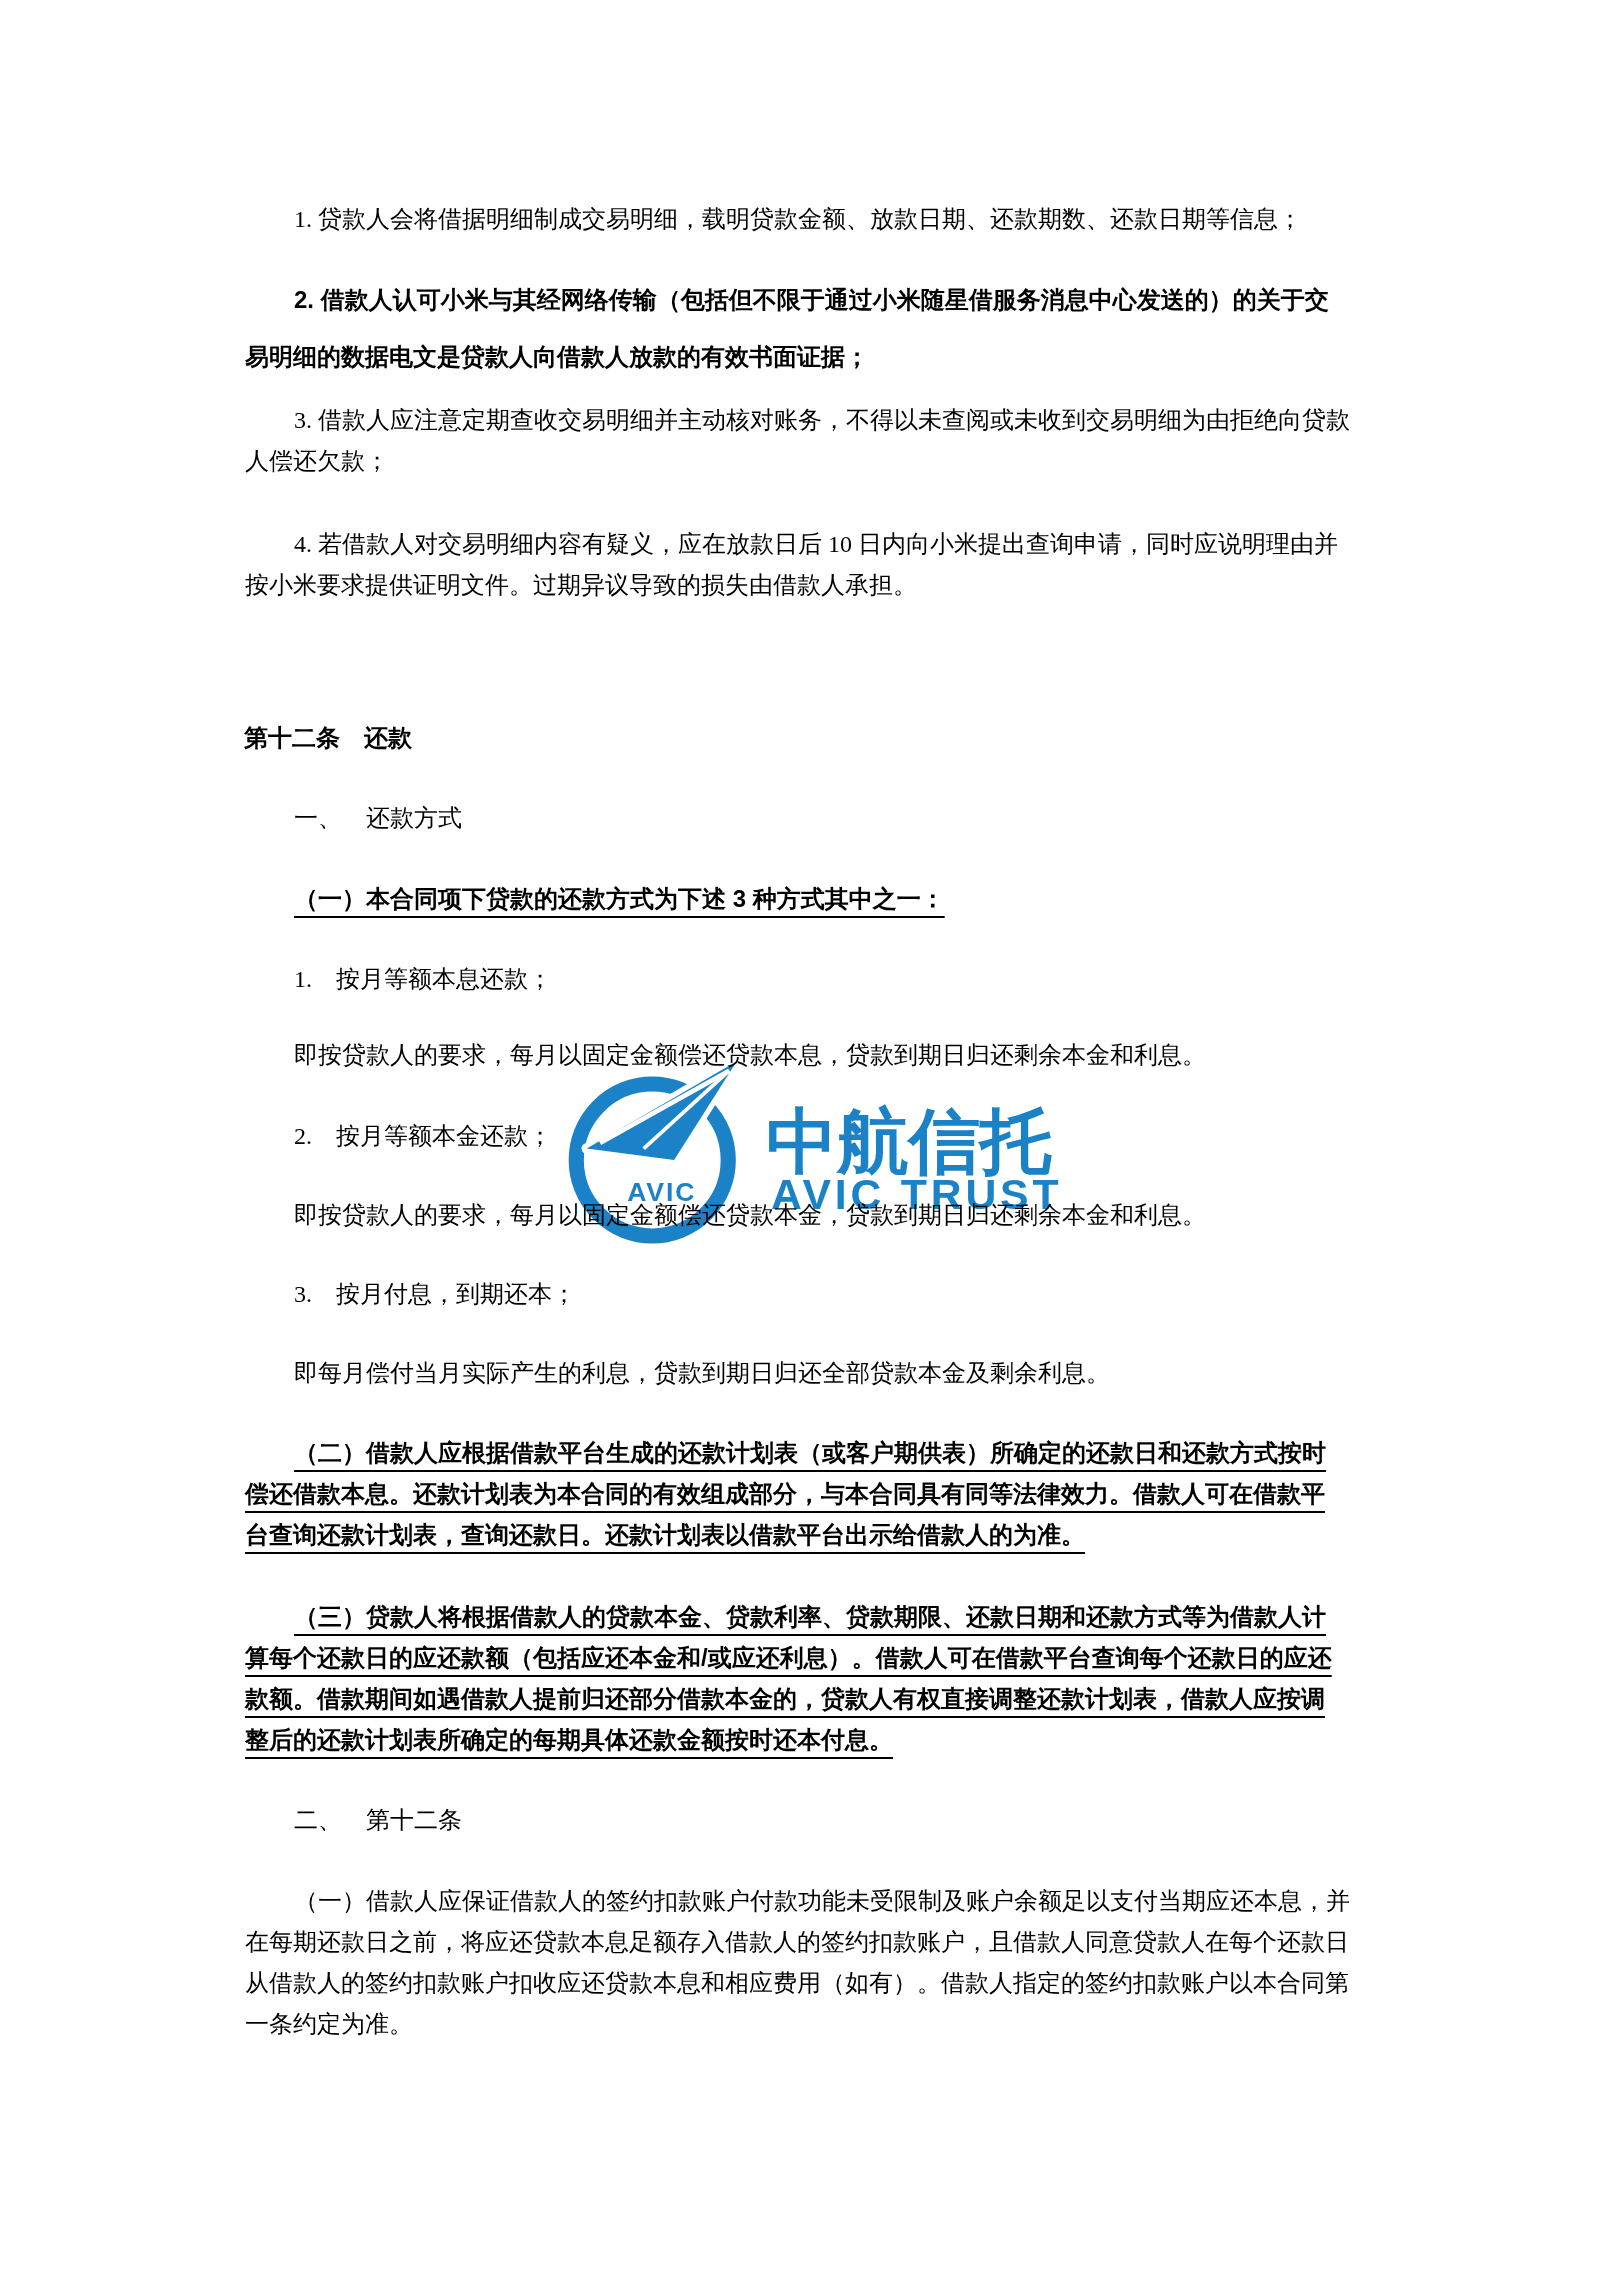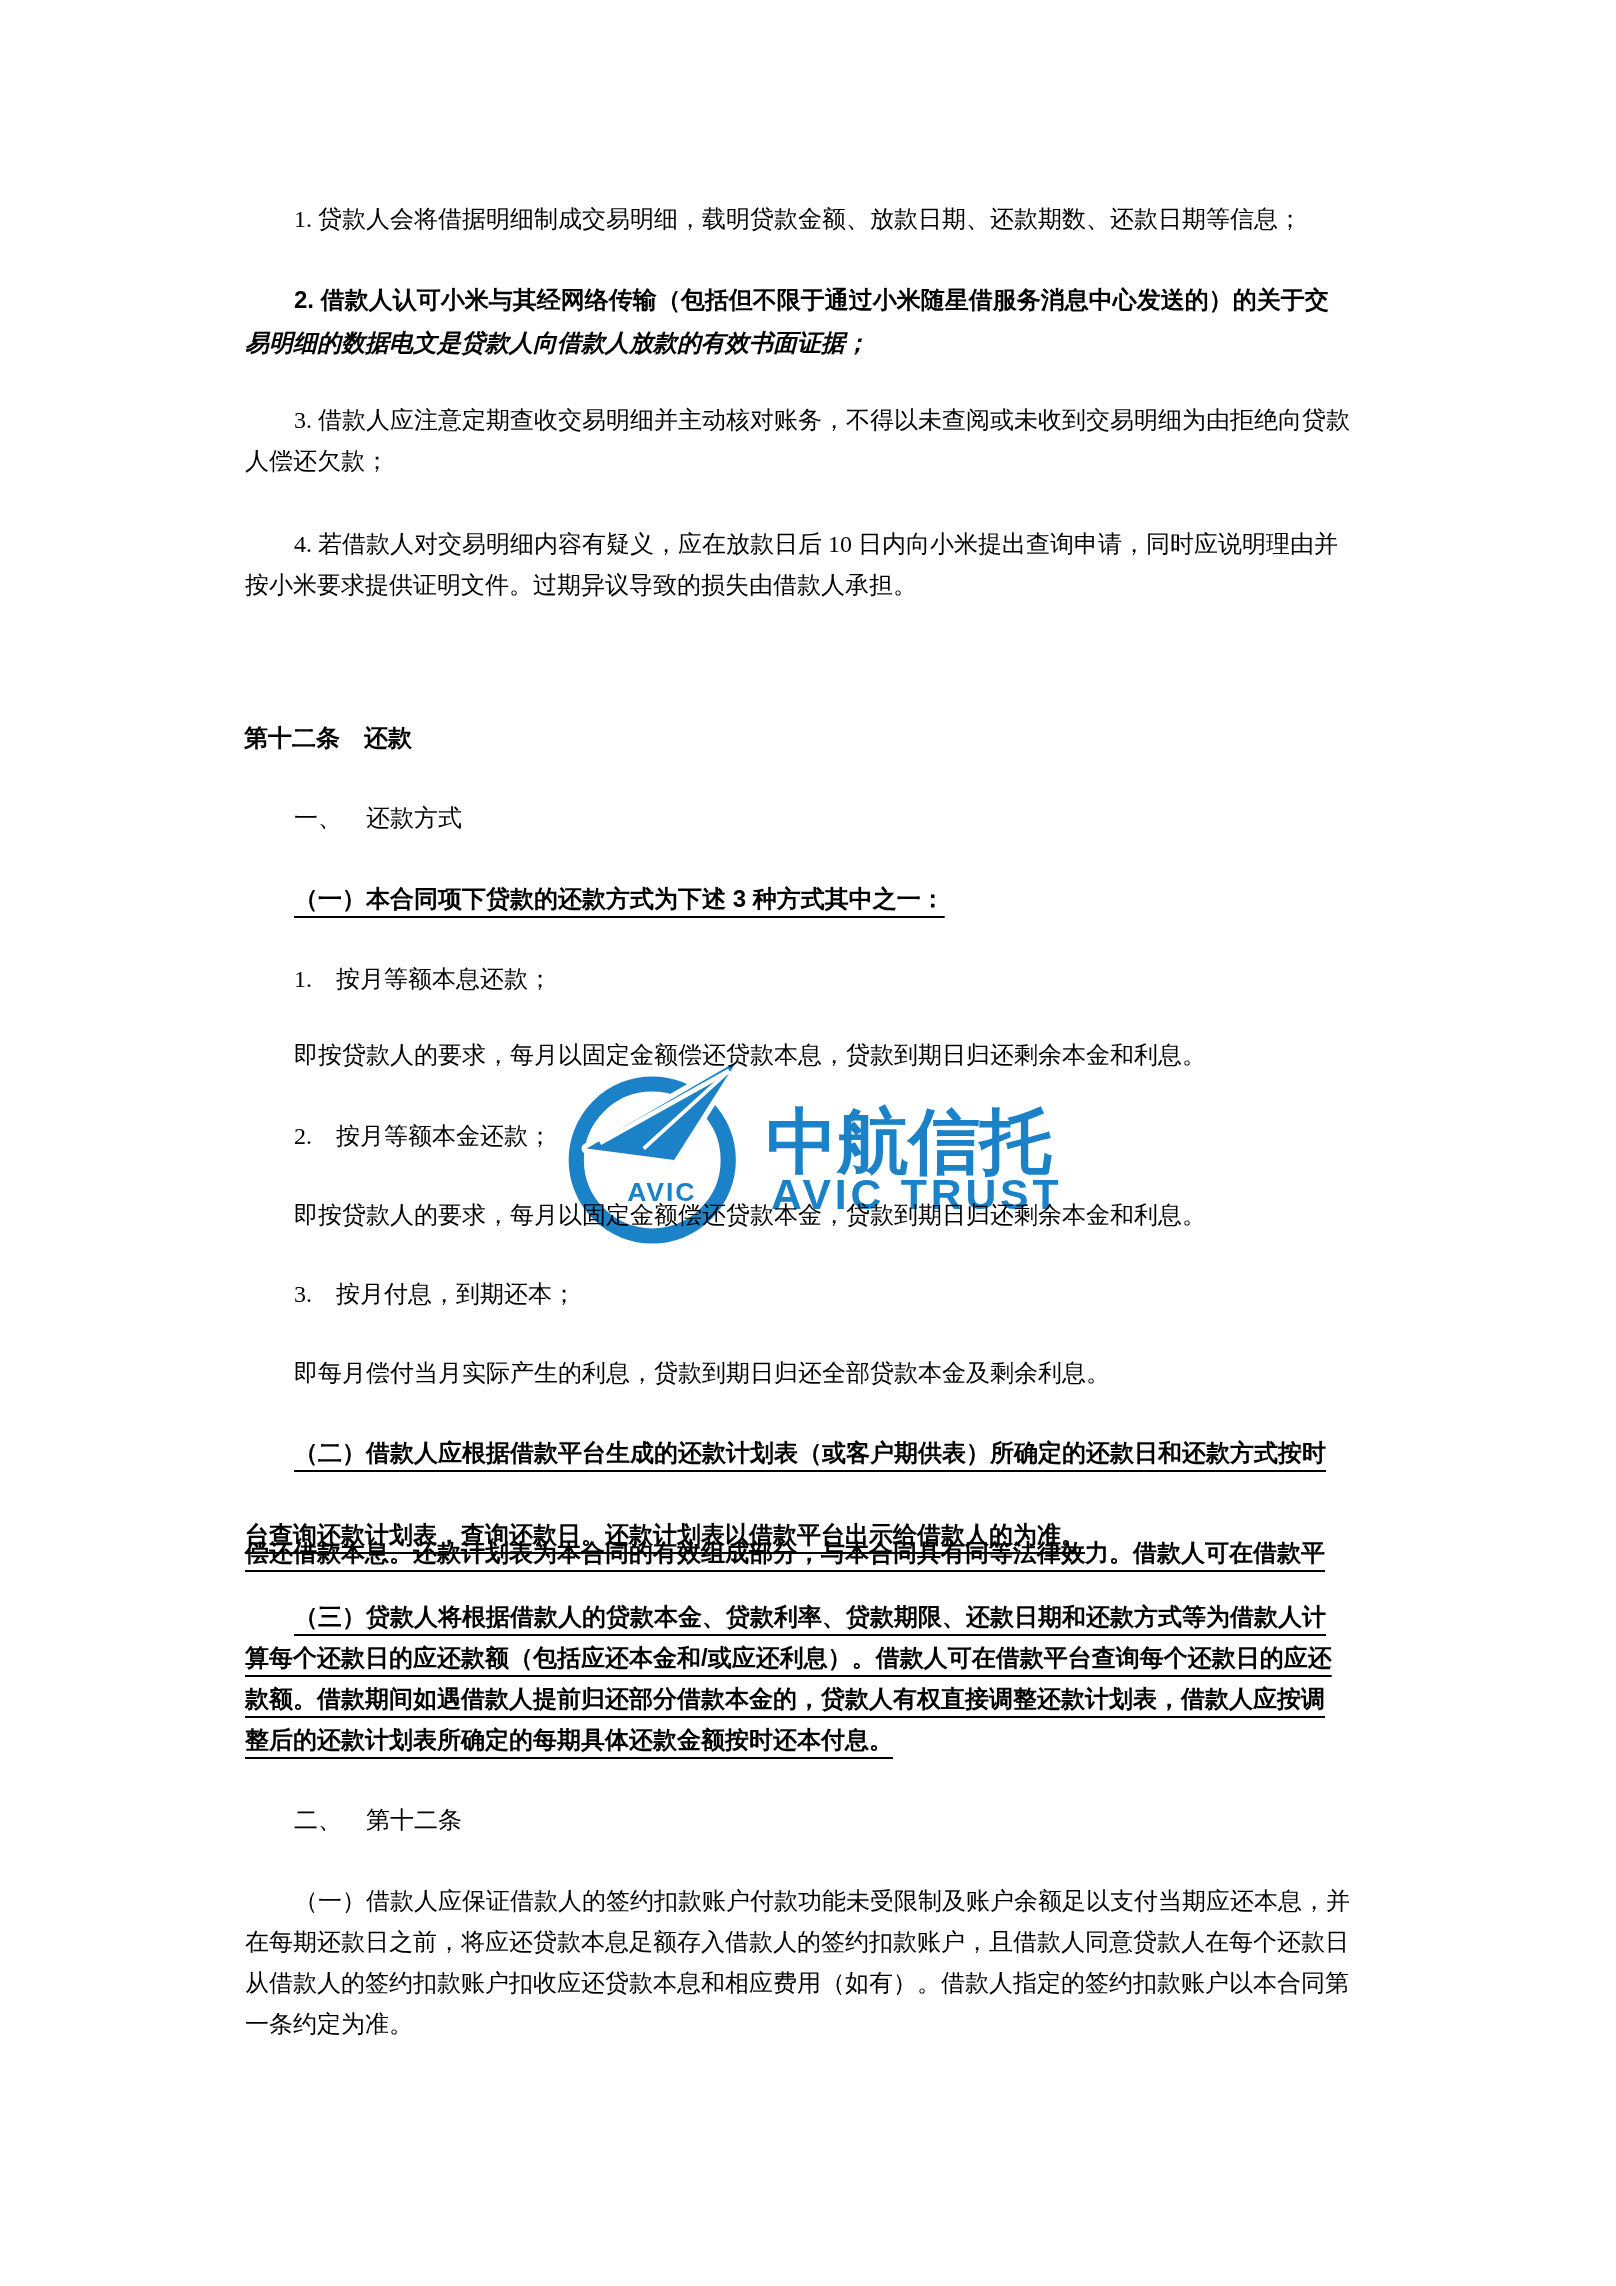--- a/index.html
+++ b/index.html
@@ -49,21 +49,21 @@
 
     <text class="logo-text" x="250" y="172" font-size="45" letter-spacing="4" fill="#1b82c8">AVIC TRUST</text>
   </svg>
 
   <div id="doc">
       <div class="para body">
         <div class="line first" style="top: 199px;">1. 贷款人会将借据明细制成交易明细，载明贷款金额、放款日期、还款期数、还款日期等信息；</div>
       </div>
       <div class="para bold">
         <div class="line first" style="top: 279px;">2. 借款人认可小米与其经网络传输（包括但不限于通过小米随星借服务消息中心发送的）的关于交</div>
-        <div class="line" style="top: 322px; font-style: italic;">易明细的数据电文是贷款人向借款人放款的有效书面证据；</div>
+        <div class="line" style="top: 336px;">易明细的数据电文是贷款人向借款人放款的有效书面证据；</div>
       </div>
       <div class="para body">
         <div class="line first" style="top: 400px;">3. 借款人应注意定期查收交易明细并主动核对账务，不得以未查阅或未收到交易明细为由拒绝向贷款</div>
         <div class="line" style="top: 441px; text-align: center;">人偿还欠款；</div>
       </div>
       <div class="para body">
         <div class="line first" style="top: 524px;">4. 若借款人对交易明细内容有疑义，应在放款日后 10 日内向小米提出查询申请，同时应说明理由并</div>
         <div class="line" style="top: 565px;">按小米要求提供证明文件。过期异议导致的损失由借款人承担。</div>
       </div>
       <div class="para heading">
@@ -88,21 +88,21 @@
         <div class="line first" style="top: 1195px; text-align: right;">即按贷款人的要求，每月以固定金额偿还贷款本金，贷款到期日归还剩余本金和利息。</div>
       </div>
       <div class="para body">
         <div class="line first" style="top: 1274px;">3.　按月付息，到期还本；</div>
       </div>
       <div class="para body">
         <div class="line first" style="top: 1353px;">即每月偿付当月实际产生的利息，贷款到期日归还全部贷款本金及剩余利息。</div>
       </div>
       <div class="para bold-underline">
         <div class="line first" style="top: 1432px; text-align: center;">（二）借款人应根据借款平台生成的还款计划表（或客户期供表）所确定的还款日和还款方式按时</div>
-        <div class="line" style="top: 1532px; text-align: center;">偿还借款本息。还款计划表为本合同的有效组成部分，与本合同具有同等法律效力。借款人可在借款平</div>
+        <div class="line" style="top: 1473px; text-align: center;">偿还借款本息。还款计划表为本合同的有效组成部分，与本合同具有同等法律效力。借款人可在借款平</div>
         <div class="line" style="top: 1514px;">台查询还款计划表，查询还款日。还款计划表以借款平台出示给借款人的为准。</div>
       </div>
       <div class="para bold-underline">
         <div class="line first" style="top: 1596px;">（三）贷款人将根据借款人的贷款本金、贷款利率、贷款期限、还款日期和还款方式等为借款人计</div>
         <div class="line" style="top: 1637px;">算每个还款日的应还款额（包括应还本金和/或应还利息）。借款人可在借款平台查询每个还款日的应还</div>
         <div class="line" style="top: 1678px;">款额。借款期间如遇借款人提前归还部分借款本金的，贷款人有权直接调整还款计划表，借款人应按调</div>
         <div class="line" style="top: 1719px;">整后的还款计划表所确定的每期具体还款金额按时还本付息。</div>
       </div>
       <div class="para body">
         <div class="line first" style="top: 1800px;">二、　第十二条</div>

